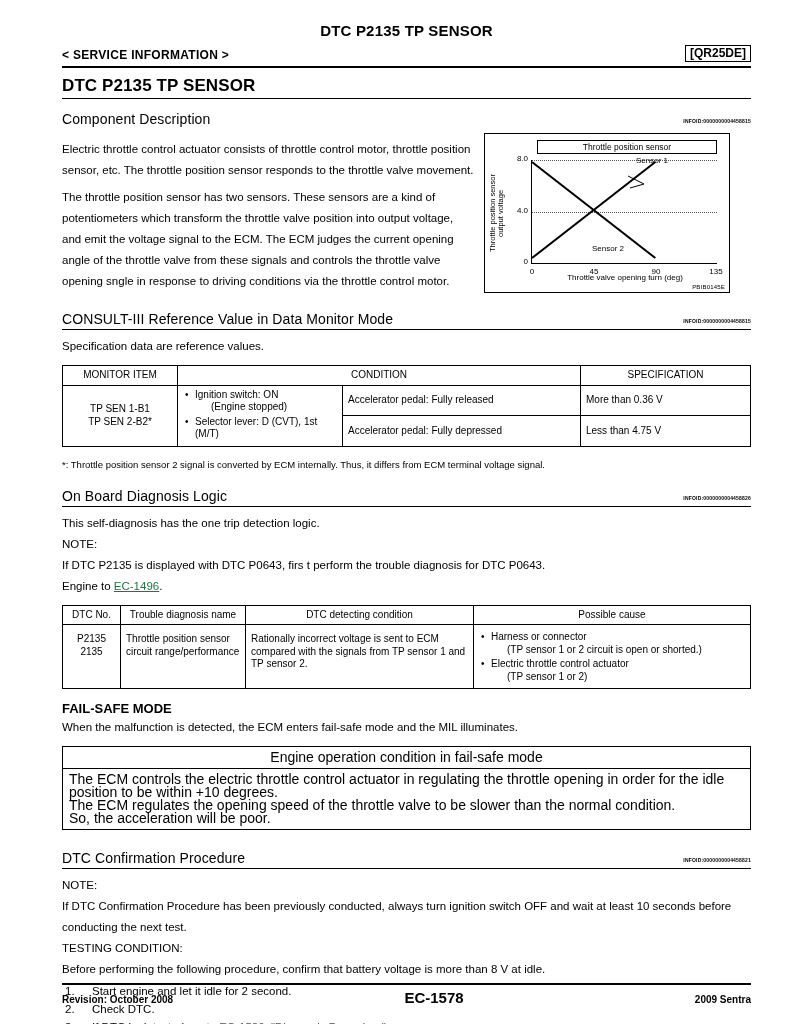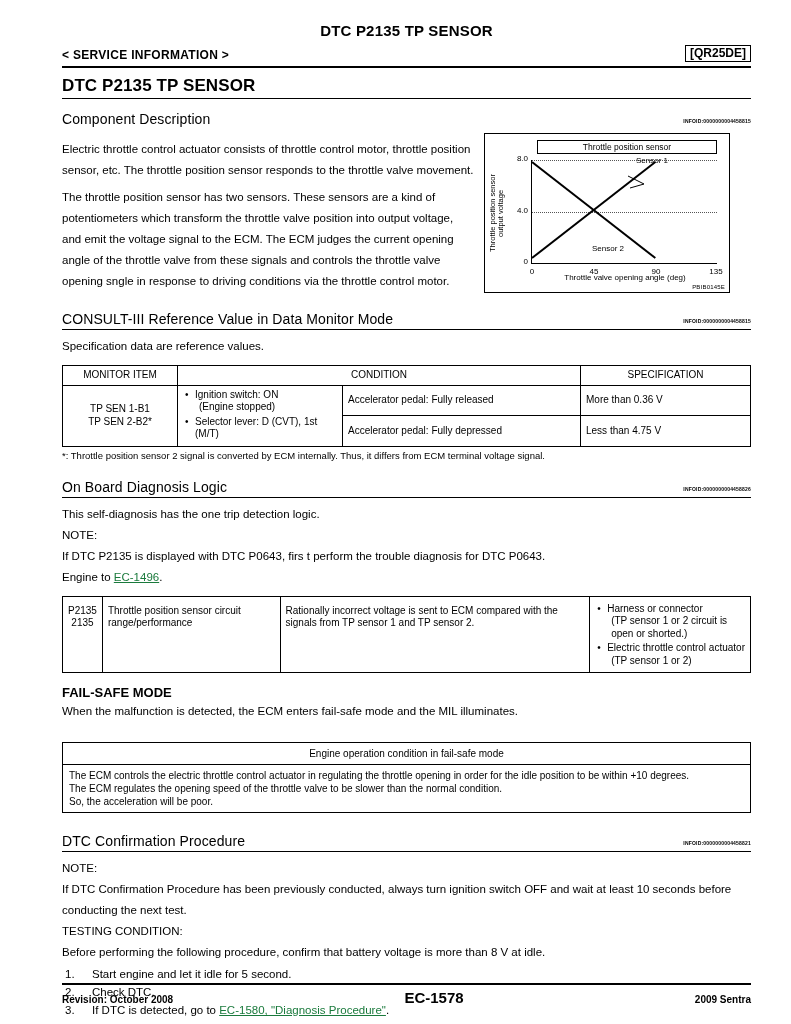--- a/index.html
+++ b/index.html
@@ -158,33 +158,33 @@
   }
   table.t th, table.t td {
     border: 1px solid #000;
     padding: 3px 5px;
     vertical-align: middle;
     font-weight: normal;
     line-height: 12.5px;
   }
   table.t th { text-align: center; font-weight: normal; }
   .ctr { text-align: center; }
-  .note-small { font-size: 9.5px; margin-top: 3px; }
+  .note-small { font-size: 9.5px; margin-top: 12px; }
 
   ul.bul { margin: 0; padding-left: 12px; list-style: none; }
   ul.bul li { position: relative; padding-left: 0; margin-bottom: 2px;}
   ul.bul li:before {
     content: "\2022";
     position: absolute; left: -10px; top: 0;
   }
-  ul.bul li .ind { display:block; padding-left: 4px; }
+  ul.bul li .ind { display:block; padding-left: 4px; margin-left: 12px; }
 
   
   .fs-title { font-size: 13px; margin: 12px 0 0 0; }
-  .fsbox { border-collapse: collapse; width: 100%; font-size: 10px; margin-top: 20px;}
+  .fsbox { border-collapse: collapse; width: 100%; font-size: 14px; margin-top: 8px;}
   .fsbox td { border: 1px solid #000; padding: 4px 6px; line-height: 13px;}
   .fsbox td.hd { text-align: center; }
 
   
   ol.steps { margin: 4px 0 0 0; padding-left: 0; list-style: none; font-size: 11.5px; }
   ol.steps li { margin-top: 4px; padding-left: 30px; position: relative; line-height: 14px;}
   ol.steps li .num { position: absolute; left: 3px; top: 0; }
 
   
   .footer {
@@ -254,21 +254,21 @@
           <div class="tickb" style="left:184px;">135</div>
 
           <svg style="position:absolute; left:0; top:0; width:186px; height:104px; overflow:visible;">
             <line x1="112" y1="24" x2="96" y2="16" stroke="#000" stroke-width="1"></line>
             <line x1="112" y1="24" x2="98" y2="28" stroke="#000" stroke-width="1"></line>
           </svg>
           <div class="s1lab" style="left:104px; top:-4px;">Sensor 1</div>
           <div class="s2lab" style="left:60px; top:84px;">Sensor 2</div>
         </div>
 
-        <div class="fig-xlabel">Throttle valve opening angle (deg)</div>
+        <div class="fig-xlabel">Throttle valve opening turn (deg)</div>
         <div class="fig-id">PBIB0145E</div>
       </div>
     </div>
   </div>
 
   <div class="h2row" style="margin-top:6px;">
     <h2 class="sub">CONSULT-III Reference Value in Data Monitor Mode</h2>
     <div class="code">INFOID:0000000004458815</div>
   </div>
   <div class="rule-thin" style="margin-top:2px;"></div>
@@ -316,20 +316,26 @@
 
   <p class="body">This self-diagnosis has the one trip detection logic.</p>
   <p class="body" style="margin-top:0;">NOTE:</p>
   <p class="body" style="margin-top:0;">If DTC P2135 is displayed with DTC P0643, firs    t perform the trouble    diagnosis for DTC P0643.</p>
   <p class="body" style="margin-top:0;">
     <span>Engine to </span><a class="link" href="#">EC-1496</a><span>.</span>
   </p>
 
   <table class="t">
     <tbody>
+        <tr>
+      <th style="width:58px;">DTC No.</th>
+      <th style="width:125px;">Trouble diagnosis name</th>
+      <th style="width:228px;">DTC detecting condition</th>
+      <th>Possible cause</th>
+    </tr>
     <tr>
       <td class="ctr" style="vertical-align:top;padding-top:8px;">
         <div>P2135</div>
         <div>2135</div>
       </td>
       <td style="vertical-align:top;padding-top:8px;">Throttle position sensor circuit range/performance</td>
       <td style="vertical-align:top;padding-top:8px;">Rationally incorrect voltage is sent to ECM compared with the signals from TP sensor 1 and TP sensor 2.</td>
       <td style="vertical-align:top;padding-top:6px;">
         <ul class="bul">
           <li>
@@ -371,21 +377,21 @@
   <div class="rule-thin" style="margin-top:2px;"></div>
 
   <p class="body">NOTE:</p>
   <p class="body" style="margin-top:0;">If DTC Confirmation Procedure has been previously conducted, always turn ignition switch OFF and wait at least 10 seconds before conducting the next test.</p>
   <p class="body" style="margin-top:0;">TESTING CONDITION:</p>
   <p class="body" style="margin-top:0;">Before performing the following procedure, confirm        that battery voltage is more than 8 V at idle.</p>
 
   <ol class="steps">
     <li>
       <span class="num">1.</span>
-      <span>Start engine and let it idle for 5 second.</span>
+      <span>Start engine and let it idle for 2 second.</span>
     </li>
     <li>
       <span class="num">2.</span>
       <span>Check DTC.</span>
     </li>
     <li>
       <span class="num">3.</span>
       <span>If DTC is detected, go to </span><a class="link" href="#">EC-1580, "Diagnosis Procedure"</a><span>.</span>
     </li>
   </ol>

